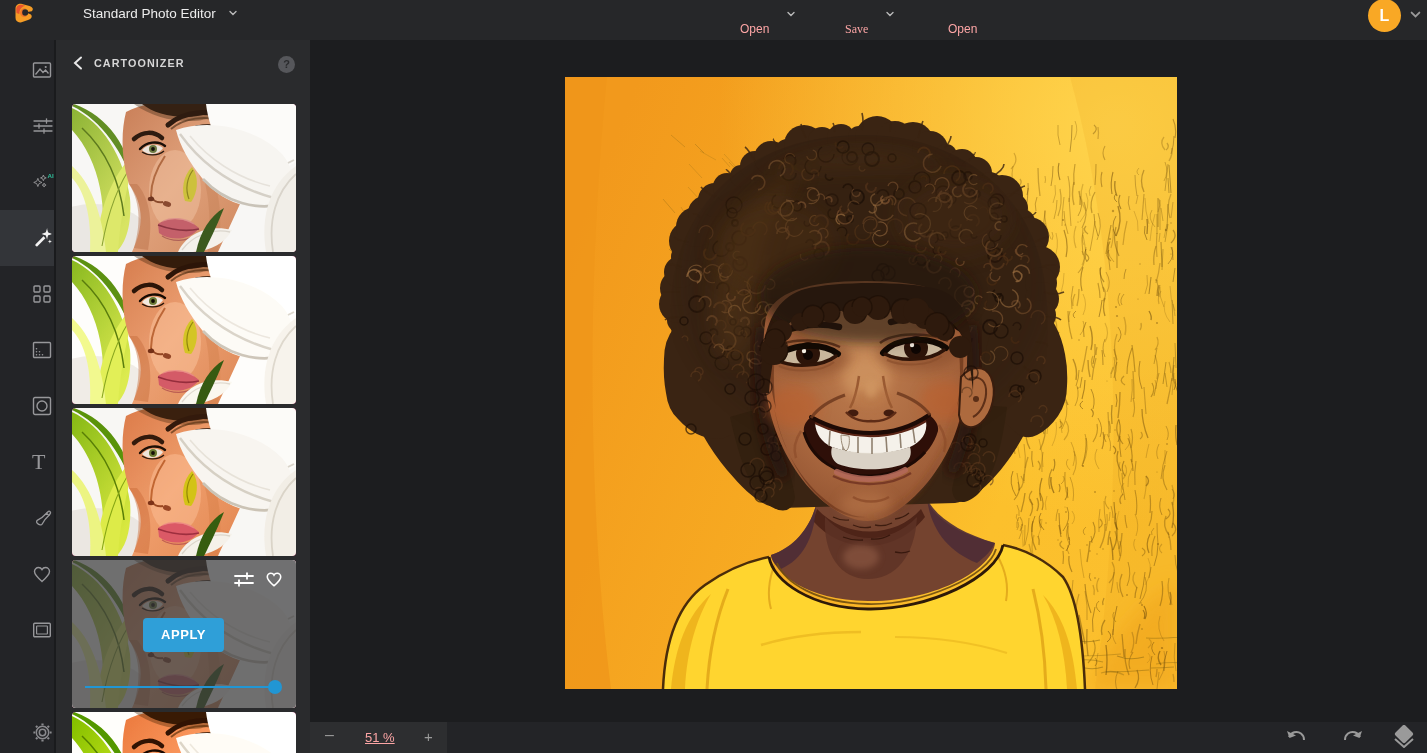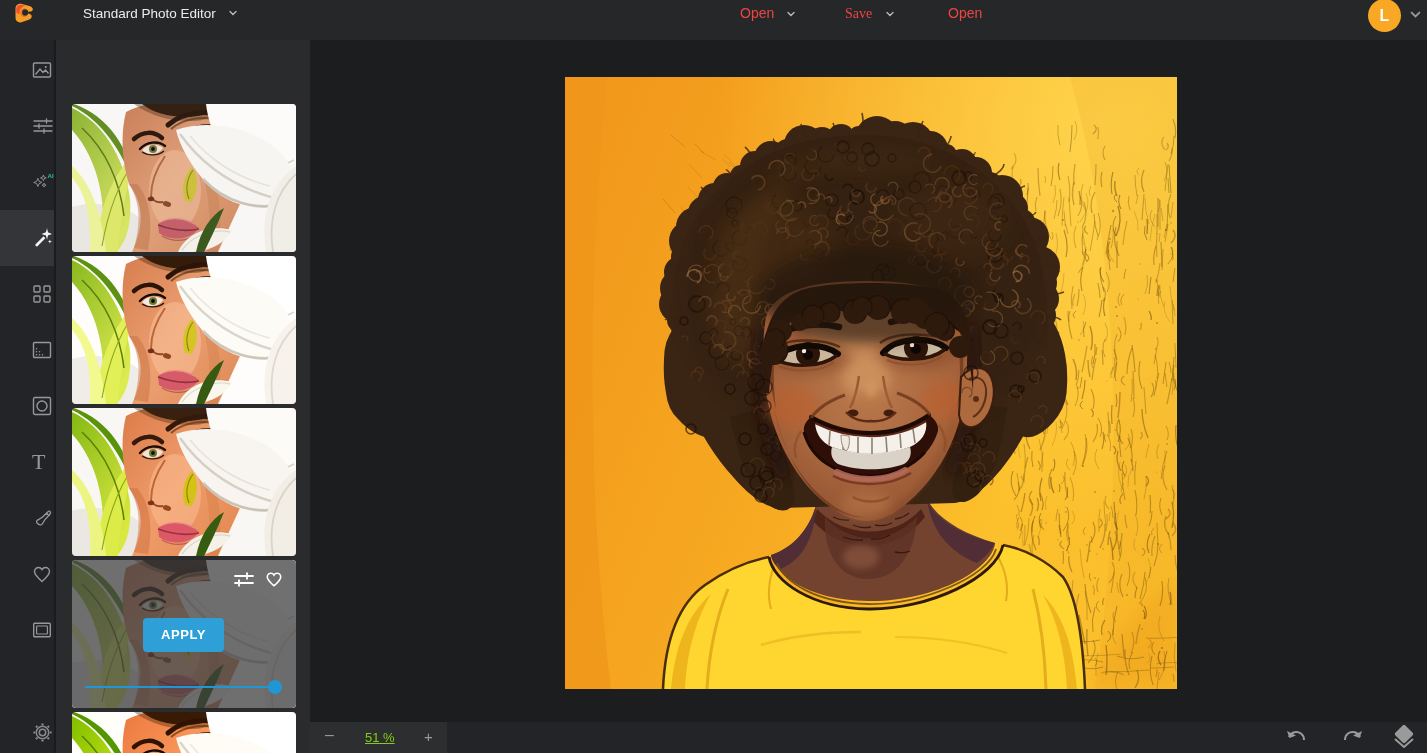--- a/index.html
+++ b/index.html
@@ -4,42 +4,42 @@
 <style>
 html,body{margin:0;padding:0;background:#1c1d1f;font-family:"Liberation Sans",sans-serif;}
 *{box-sizing:border-box;}
 #app{position:relative;width:1427px;height:753px;overflow:hidden;background:#1c1d1f;}
 
 #topbar{position:absolute;left:0;top:0;width:1427px;height:40px;background:#262729;}
 #logo{position:absolute;left:14px;top:3px;width:20px;height:21px;}
 #title{position:absolute;left:83px;top:0;height:27px;line-height:27px;color:#ececec;font-size:13.5px;font-weight:500;}
 .chev{display:inline-block;width:10px;height:10px;}
 #title-chev{position:absolute;left:228px;top:8px;}
-.tb-item{position:absolute;top:0;height:27px;line-height:27px;color:#ef4444;font-size:14px;}
+.tb-item{position:absolute;top:16px;height:27px;line-height:27px;color:#fca5a5;font-size:12px;}
 
 #sidebar{position:absolute;left:0;top:40px;width:56px;height:713px;background:#232427;}
 #sidebar .divider{position:absolute;right:0;top:0;width:2px;height:713px;background:#1a1b1d;}
 .sb-item{position:absolute;left:0;width:54px;height:56px;display:flex;align-items:center;padding-left:32px;}
 .sb-item.active{background:#333539;}
 
 #panel{position:absolute;left:56px;top:40px;width:254px;height:713px;background:#2a2b2d;}
 #panel-head{position:absolute;left:0;top:0;width:254px;height:46px;}
 #back-chev{position:absolute;left:16px;top:16px;}
 #panel-title{position:absolute;left:38px;top:17px;font-size:10.8px;font-weight:700;letter-spacing:1.05px;color:#d6d6d6;}
 #help{position:absolute;left:222px;top:16px;width:17px;height:17px;border-radius:50%;background:#56575b;color:#2a2b2d;font-size:11px;font-weight:700;text-align:center;line-height:17px;}
 .card{position:absolute;left:16px;width:224px;height:148px;border-radius:4px;overflow:hidden;background:#be185d;}
 .card svg{display:block;}
 
 #canvas{position:absolute;left:310px;top:40px;width:1117px;height:682px;background:#1c1d1f;}
 #mainimg{position:absolute;left:565px;top:77px;width:612px;height:612px;}
 
 #bottombar{position:absolute;left:310px;top:722px;width:1117px;height:31px;background:#232427;}
 #zoombox{position:absolute;left:0;top:0;width:137px;height:31px;background:#2d2e30;color:#b9b9b9;}
 #zoombox .minus{position:absolute;left:15px;top:4px;font-size:16px;color:#9a9a9a;}
-#zoombox .pct{position:absolute;left:55px;top:8px;font-size:13px;color:#84cc16;text-decoration:underline;}
+#zoombox .pct{position:absolute;left:55px;top:8px;font-size:13px;color:#fca5a5;text-decoration:underline;}
 #zoombox .plus{position:absolute;left:114px;top:6px;font-size:15px;color:#9a9a9a;}
 .bb-icon{position:absolute;top:5px;}
 </style>
 </head>
 <body>
 <div id="app">
   <svg width="0" height="0" style="position:absolute;">
     <defs>
       <linearGradient id="sking" x1="0" y1="0" x2="1" y2="1">
         <stop offset="0" stop-color="#c97f58"></stop>
@@ -229,20 +229,27 @@
       <svg width="21" height="21" viewBox="0 0 21 21">
           <g stroke="#8a8a8e" stroke-width="1.5" fill="none">
             <circle cx="10.5" cy="10.5" r="3.2"></circle>
             <path d="M10.5 3.2 L10.5 1.4 M15.7 5.3 L17 4 M17.8 10.5 L19.6 10.5 M15.7 15.7 L17 17 M10.5 17.8 L10.5 19.6 M5.3 15.7 L4 17 M3.2 10.5 L1.4 10.5 M5.3 5.3 L4 4" stroke-width="2.2"></path>
             <circle cx="10.5" cy="10.5" r="6.2"></circle>
           </g>
         </svg>
     </div>
   </div>
   <div id="panel">
+    <div id="panel-head">
+      <svg id="back-chev" width="12" height="14" viewBox="0 0 12 14">
+          <path d="M9 1.5 L3 7 L9 12.5" stroke="#e8e8e8" stroke-width="2" fill="none" stroke-linecap="round"></path>
+        </svg>
+      <span id="panel-title">CARTOONIZER</span>
+      <div id="help">?</div>
+    </div>
     <div class="card" style="top:64px;">
         <svg width="224" height="148">
           <use href="#thumb"></use>
         </svg>
       </div>
     <div class="card" style="top:216px;">
         <svg width="224" height="148" style="filter:saturate(1.15) contrast(1.05);">
           <use href="#thumb"></use>
         </svg>
       </div>

